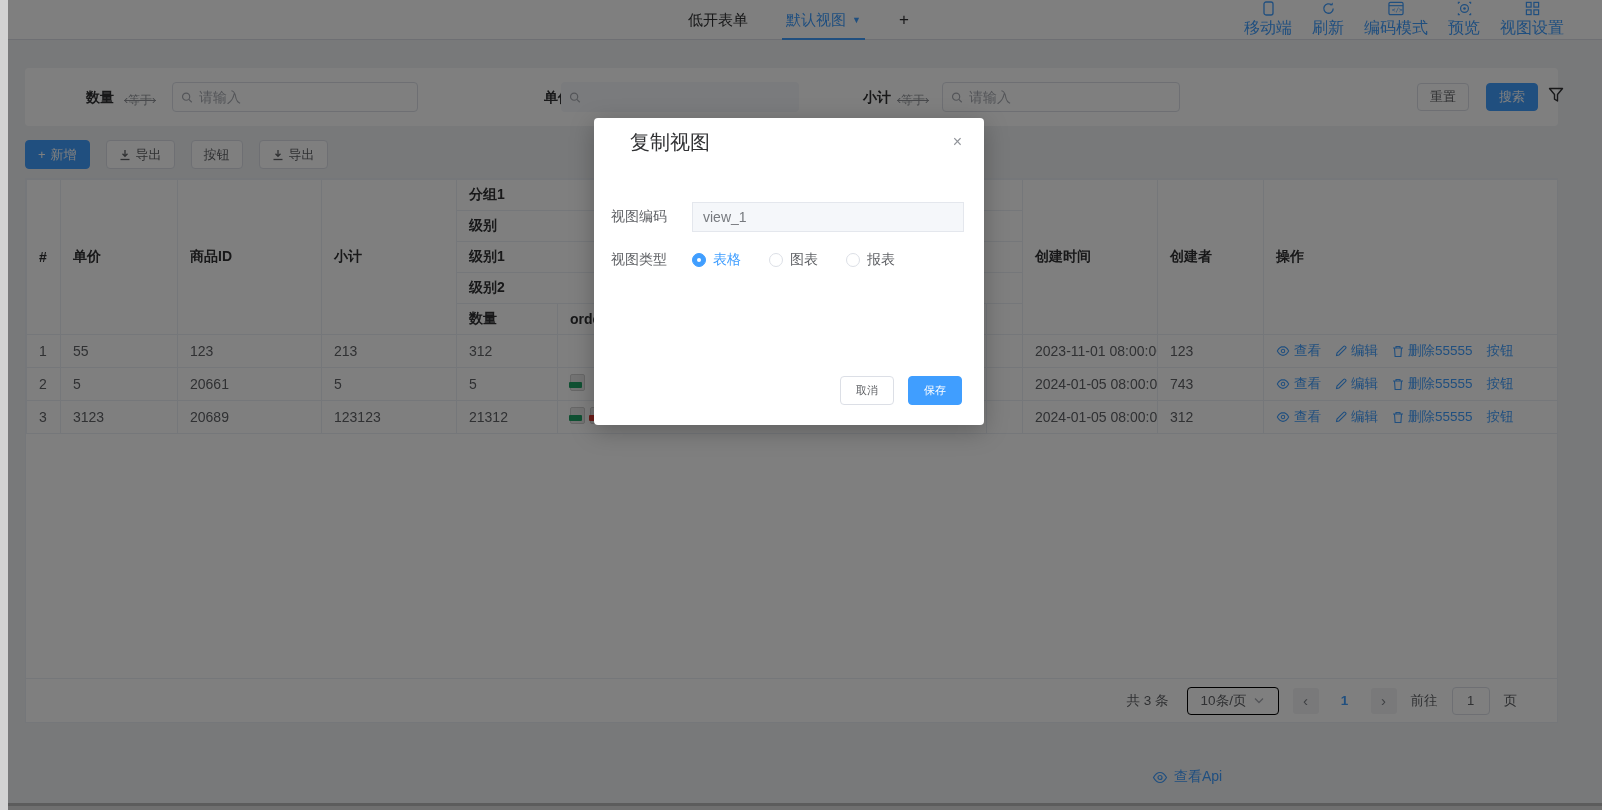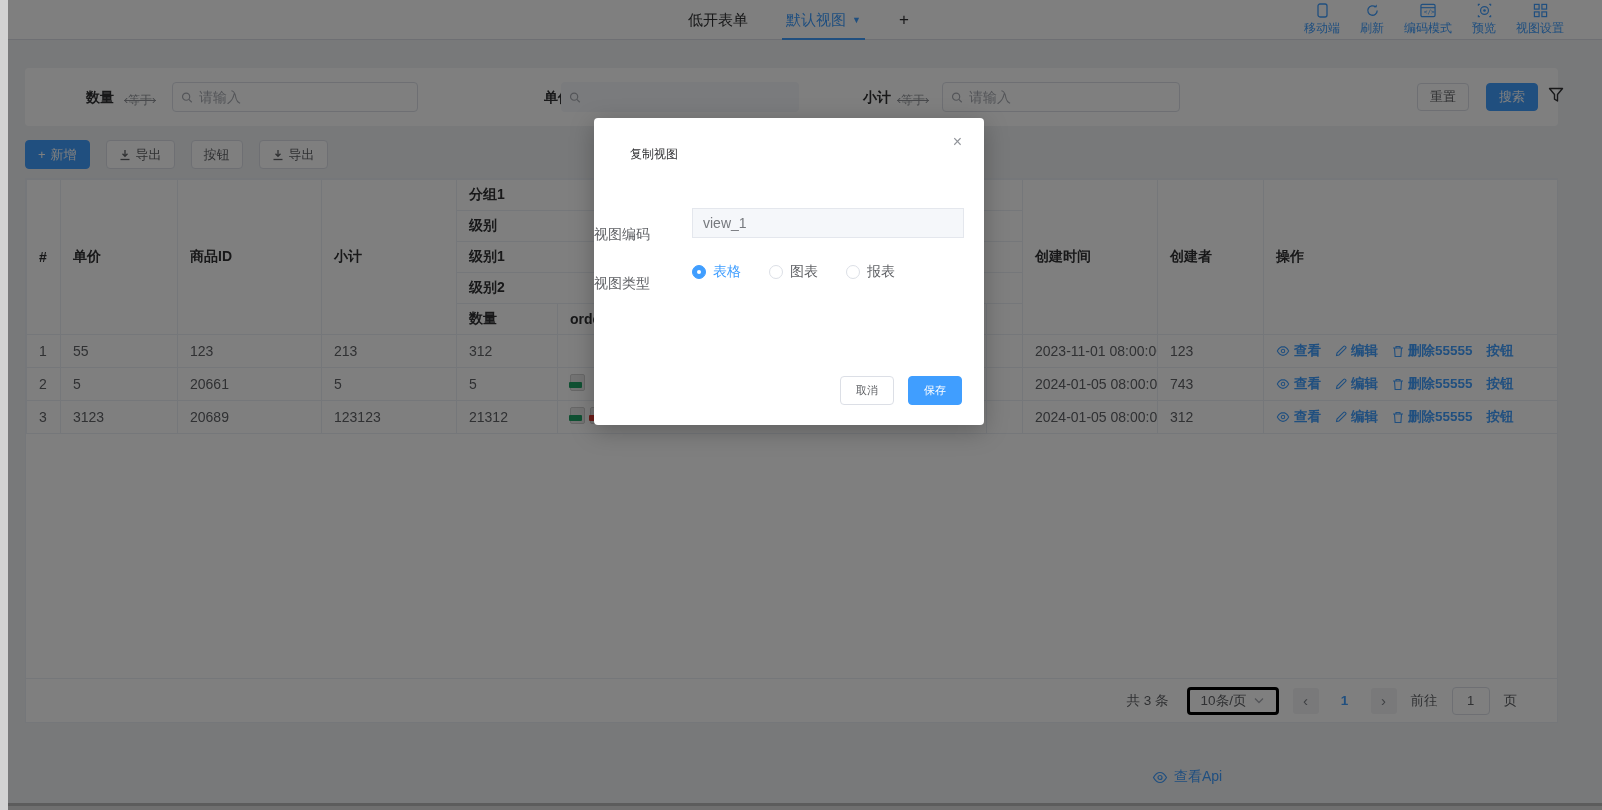--- a/index.html
+++ b/index.html
@@ -16,21 +16,21 @@
   .tabbar { position:absolute; left:0; top:0; width:1594px; height:40px; background:#fff; border-bottom:1px solid #dcdfe6; }
   .tabs { position:absolute; left:680px; top:0; height:40px; display:flex; align-items:center; gap:38px; }
   .tab { font-size:15px; color:#303133; cursor:pointer; height:40px; display:flex; align-items:center; gap:6px; position:relative; }
   .tab.active { color:#409eff; }
   .tab.active::after { content:""; position:absolute; left:-4px; right:-4px; bottom:0; height:2px; background:#409eff; }
   .tab .caret { font-size:9px; line-height:1; }
   .tab-add { font-size:17px; color:#303133; }
   .tb-actions { position:absolute; right:38px; top:0; height:40px; display:flex; align-items:center; gap:20px; }
   .tb-act { display:flex; flex-direction:column; align-items:center; justify-content:center; color:#409eff; cursor:pointer; }
   .tb-act svg { display:block; }
-  .tb-act .lbl { font-size:12px; margin-top:2px; white-space:nowrap; }
+  .tb-act .lbl { font-size:16px; margin-top:2px; white-space:nowrap; }
 
   
   .filter-card { position:absolute; left:17px; top:68px; width:1533px; height:58px; background:#fff; border-radius:4px; }
   .f-label { position:absolute; top:21px; font-size:14px; color:#303133; font-weight:700; }
   .f-op { position:absolute; top:24px; font-size:12px; color:#909399; text-decoration:line-through; }
   .f-input { position:absolute; top:14px; height:30px; border:1px solid #dcdfe6; border-radius:4px; background:#fff;
     display:flex; align-items:center; padding:0 8px; gap:6px; color:#a8abb2; }
   .f-input.filled { border:none; background:#f5f7fa; }
   .f-input input { border:none; outline:none; background:transparent; font-size:14px; color:#606266; width:100%; }
   .f-input input::placeholder { color:#a8abb2; }
@@ -47,49 +47,49 @@
 
   
   .table-panel { position:absolute; left:17px; top:178px; width:1533px; height:545px; background:#fff;
     border:1px solid #ebeef5; }
   table.grid { border-collapse:collapse; table-layout:fixed; width:1531px; font-size:14px; }
   table.grid th, table.grid td { border:1px solid #ebeef5; padding:0 12px; text-align:left; overflow:hidden;
     white-space:nowrap; }
   table.grid th { height:31px; color:#303133; font-weight:700; background:#fff; }
   table.grid td { height:33px; color:#606266; }
   .ops { display:flex; align-items:center; gap:14px; }
-  .op-link { display:inline-flex; align-items:center; gap:4px; color:#409eff; font-size:13.5px; cursor:pointer; white-space:nowrap;font-weight:bold; }
+  .op-link { display:inline-flex; align-items:center; gap:4px; color:#409eff; font-size:13.5px; cursor:pointer; white-space:nowrap; }
   .file-ic { display:inline-block; width:15px; height:17px; background:#e9e9e9; border:1px solid #cfcfcf; border-radius:2px; position:relative; margin-right:5px; }
   .file-ic::after { content:""; position:absolute; left:-2px; right:2px; bottom:2px; height:6px; border-radius:1px; }
   .file-ic.green::after { background:#21a366; }
   .file-ic.red::after { background:#d93831; }
 
   
   .pager { position:absolute; left:0; right:0; bottom:0; height:44px; border-top:1px solid #ebeef5; background:#fff;
     display:flex; align-items:center; justify-content:flex-end; padding-right:40px; gap:14px; font-size:13.5px; color:#606266; }
   .pg-total { margin-right:4px; }
-  .pg-size { width:92px; height:28px; border:3px solid #000000; border-radius:4px; display:flex; align-items:center;
+  .pg-size { width:92px; height:28px; border:1px solid #000000; border-radius:4px; display:flex; align-items:center;
     justify-content:center; gap:8px; background:#fff; cursor:pointer; }
   .pg-btn { width:26px; height:26px; background:#f2f3f5; border-radius:3px; display:flex; align-items:center;
     justify-content:center; color:#7d7f85; font-size:15px; cursor:pointer; }
   .pg-cur { color:#409eff; font-weight:700; width:24px; text-align:center; }
   .pg-goto-input { width:38px; height:28px; border:1px solid #dcdfe6; border-radius:4px; text-align:center;
     font-size:13px; color:#606266; outline:none; }
 
   .api-link { position:absolute; left:1144px; top:768px; display:flex; align-items:center; gap:6px; color:#409eff;
     font-size:14px; cursor:pointer; }
 
   
   .overlay { position:absolute; inset:0; background:rgba(0,0,0,0.5); z-index:10; }
   .modal { position:absolute; left:586px; top:118px; width:390px; height:307px; background:#fff; border-radius:4px;
     box-shadow:0 6px 24px rgba(0,0,0,.25); z-index:20; }
-  .m-title { position:absolute; left:36px; top:28px; font-size:12px; color:#303133; }
+  .m-title { position:absolute; left:36px; top:11px; font-size:20px; color:#303133; }
   .m-close { position:absolute; right:22px; top:16px; font-size:16px; color:#909399; cursor:pointer; line-height:1; }
   .m-row { position:absolute; left:0; width:100%; display:flex; align-items:center; }
-  .m-label { width:90px; text-align:left; font-size:14px; color:#606266; flex:0 0 90px;margin-top:24px; }
+  .m-label { width:90px; text-align:center; font-size:14px; color:#606266; flex:0 0 90px; }
   .m-label .req { color:#f56c6c; margin-right:3px; }
   .m-field { margin-left:8px; width:272px; }
   .m-input { width:272px; height:30px; border:1px solid #dcdfe6; border-radius:0; font-size:14px; color:#606266;
     padding:0 10px; outline:none; background:#fff; }
   .m-input.disabled { background:#f5f7fa; border-color:#e4e7ed; color:#76797e; }
   .radios { display:flex; align-items:center; gap:28px; margin-left:8px; }
   .radio { display:flex; align-items:center; gap:7px; font-size:14px; color:#606266; cursor:pointer; }
   .radio .dot { width:14px; height:14px; border-radius:50%; border:1px solid #dcdfe6; background:#fff; position:relative; }
   .radio.checked .dot { background:#409eff; border-color:#409eff; }
   .radio.checked .dot::after { content:""; position:absolute; left:4px; top:4px; width:4px; height:4px; border-radius:50%; background:#fff; }

